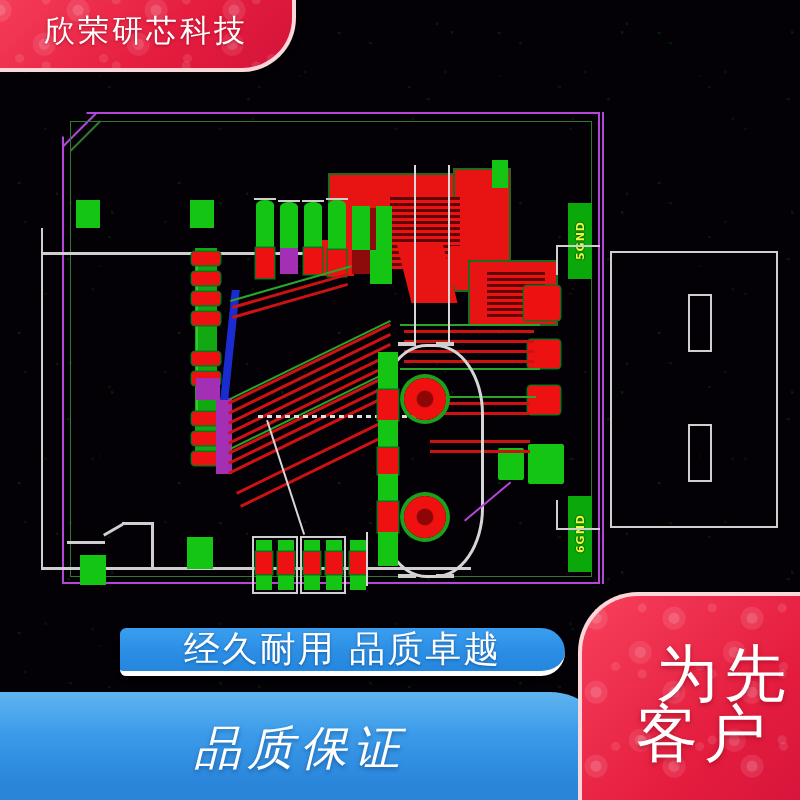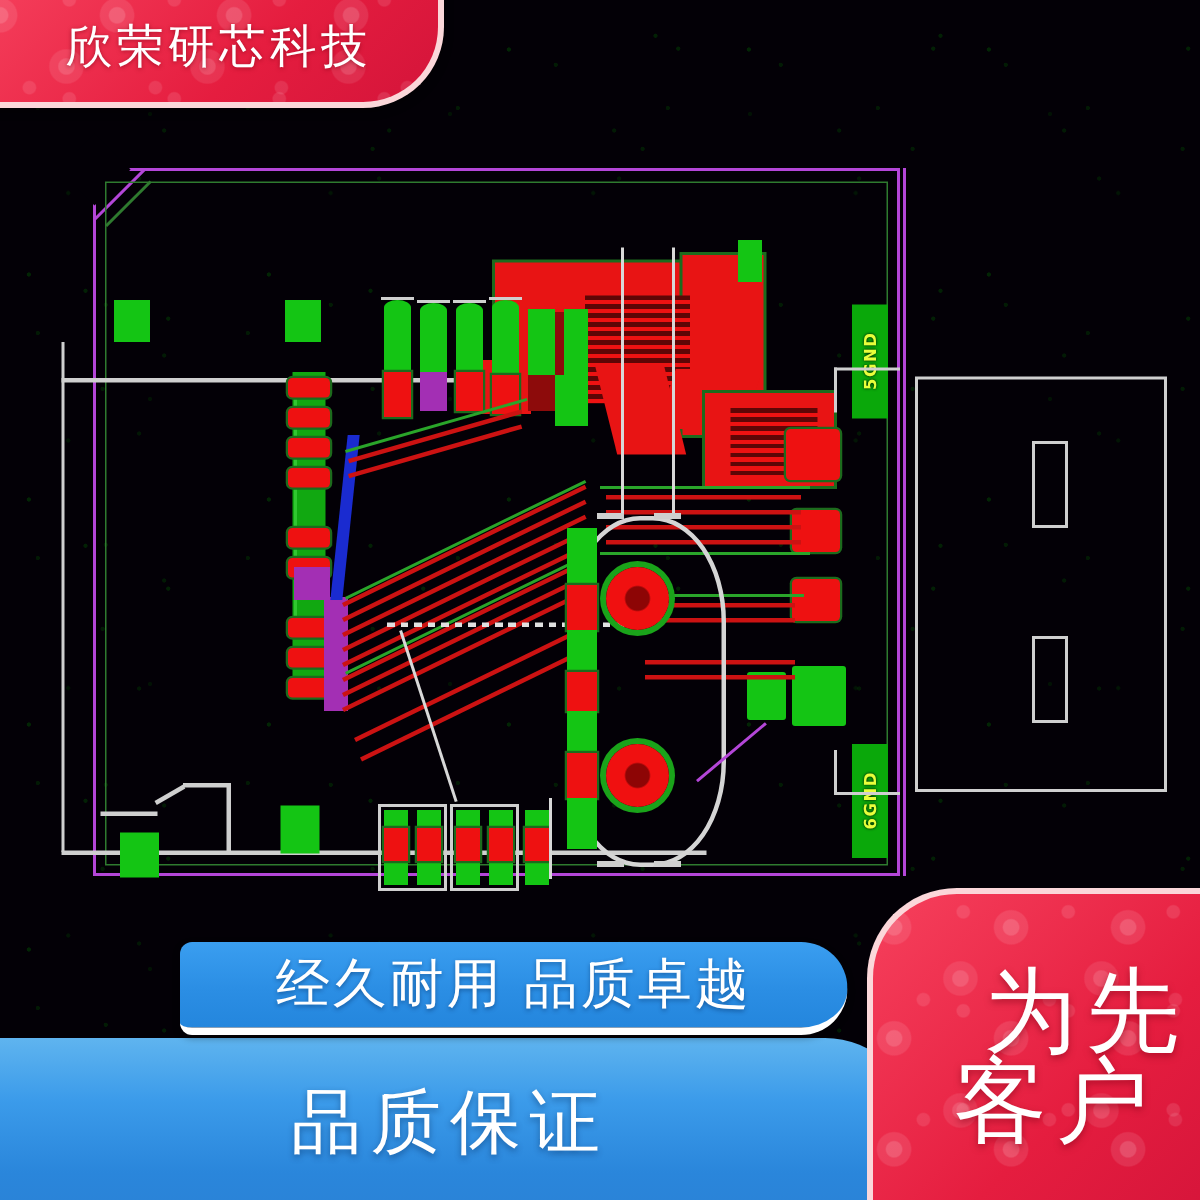--- a/index.html
+++ b/index.html
@@ -76,37 +76,37 @@
     background-size:78px 74px,78px 74px,94px 88px,94px 88px,70px 66px,84px 80px,100% 100%;
   }
   .banner-topleft{position:absolute;left:-14px;top:-12px;width:310px;height:84px;
     border-bottom-right-radius:54px;border-bottom:4px solid #fbd7da;border-right:4px solid #fbd7da;
     display:flex;align-items:center;justify-content:center;box-sizing:border-box;
     box-shadow:0 2px 6px rgba(0,0,0,.5);}
   .banner-topleft .txt{color:#fff;font-size:31px;letter-spacing:3px;
     font-family:"DejaVu Sans","Liberation Sans",sans-serif;padding:6px 0 0 14px;
     text-shadow:0 1px 3px rgba(120,0,20,.6);}
 
-  .banner-pill{position:absolute;left:120px;top:628px;width:445px;height:62px;
+  .banner-pill{position:absolute;left:120px;top:628px;width:445px;height:48px;
     background:linear-gradient(180deg,#3a9ef0 0%,#2b8ee4 55%,#2486dd 100%);
     border-radius:12px 46px 46px 12px;
     border-bottom:5px solid #ffffff;box-sizing:border-box;
     display:flex;align-items:center;justify-content:center;z-index:6;
     box-shadow:0 2px 5px rgba(0,0,0,.35);text-align:right;}
   .banner-pill .txt{color:#fff;font-size:36px;letter-spacing:2px;
     font-family:"DejaVu Sans","Liberation Sans",sans-serif;
     text-shadow:0 1px 3px rgba(0,40,90,.45);}
 
   .banner-bottom{position:absolute;left:-10px;top:692px;width:620px;height:120px;
     background:linear-gradient(180deg,#5fb4ef 0%,#3b9bea 35%,#2a86db 75%,#2a82d6 100%);
     border-top-right-radius:60px;z-index:5;
     display:flex;align-items:center;justify-content:center;}
   .banner-bottom .txt{color:#fff;font-size:47px;letter-spacing:6px;
     font-family:"DejaVu Sans","Liberation Sans",sans-serif;padding-bottom:8px;
-    text-shadow:0 2px 4px rgba(0,40,90,.45);}
+    text-shadow:0 2px 4px rgba(0,40,90,.45);font-style:italic;}
 
   .banner-right{position:absolute;left:578px;top:592px;width:240px;height:224px;
     border-top-left-radius:60px;border-top:4px solid #fbd7da;border-left:4px solid #fbd7da;
     box-sizing:border-box;z-index:7;display:flex;flex-direction:column;
     align-items:center;justify-content:center;padding:6px 0 10px 8px;}
   .banner-right .ln{color:#fff;font-size:62px;letter-spacing:6px;line-height:.96;
     font-family:"DejaVu Sans","Liberation Sans",sans-serif;
     text-shadow:0 2px 5px rgba(120,0,20,.5);}
   .banner-right .ln2{padding-left:40px;}
 </style>

